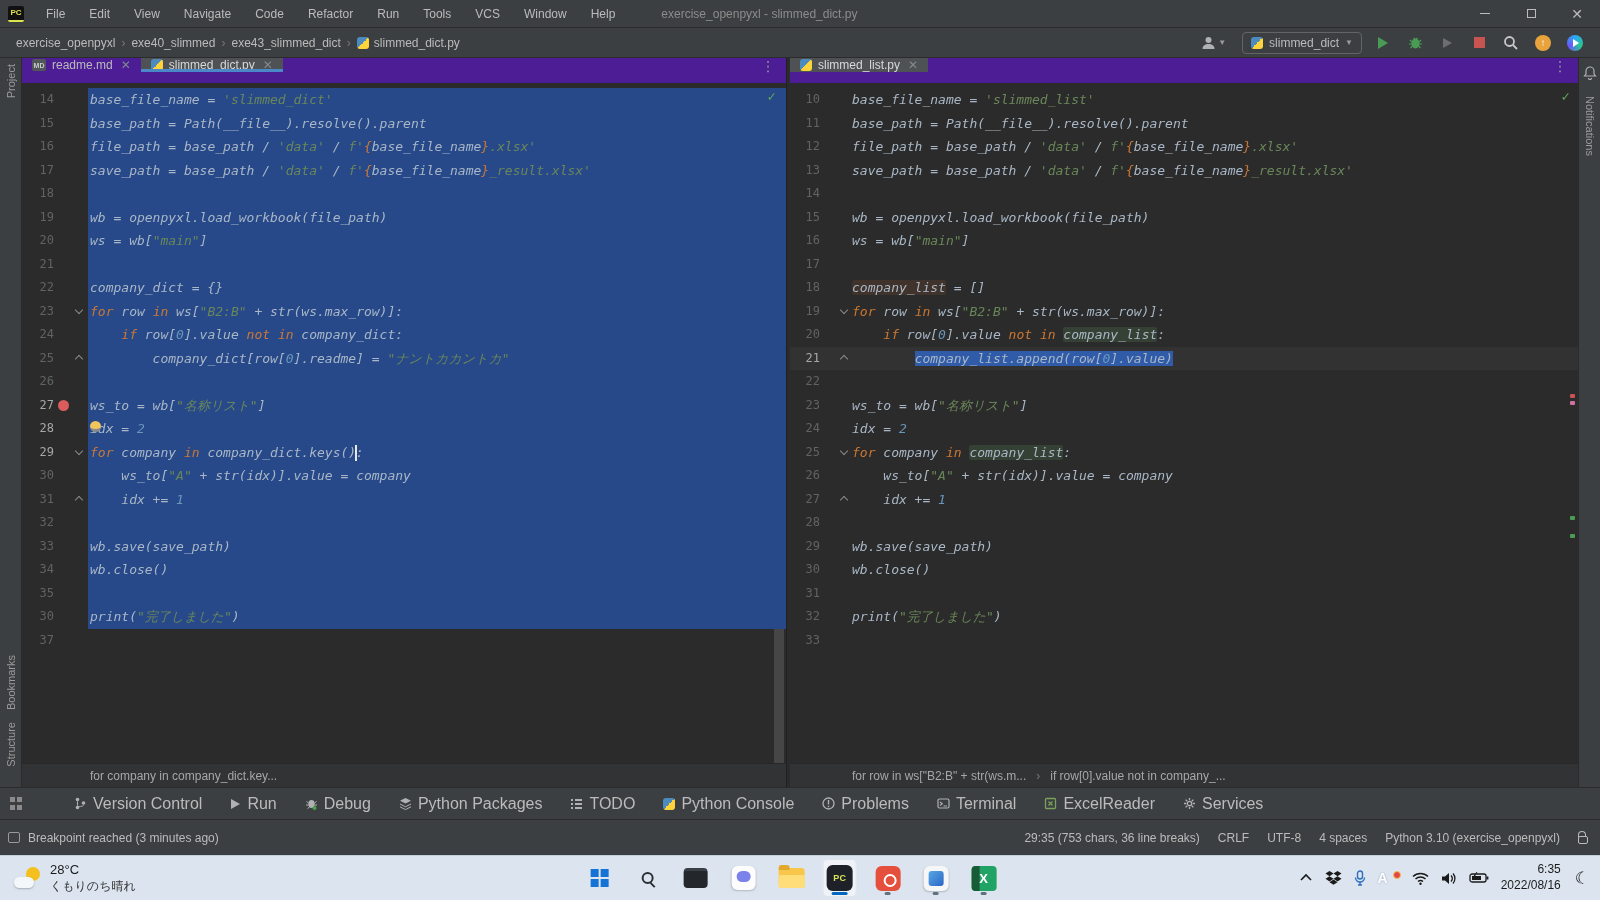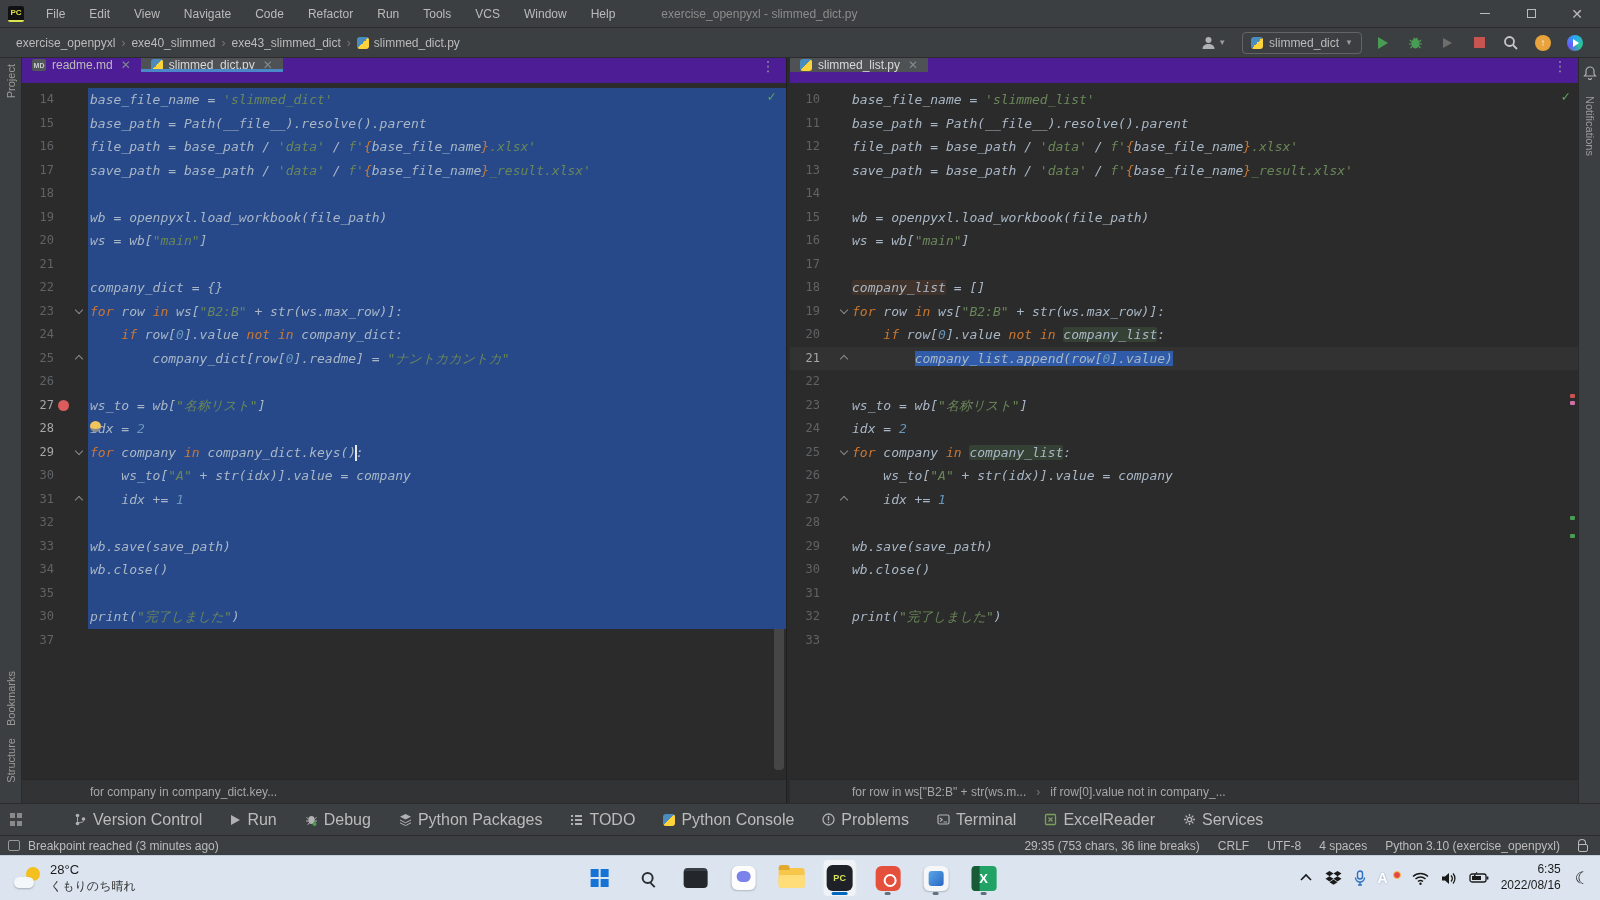--- a/index.html
+++ b/index.html
@@ -110,21 +110,21 @@
 
   
   .twbar { height:32px; background:#3C3F41; border-top:1px solid #2B2B2B; display:flex;
     align-items:center; color:#BBBBBB; font-size:16px; flex:0 0 auto; padding-left:10px;text-align:center; }
   .tw-corner { width:16px; height:14px; margin-right:34px; display:flex; flex-wrap:wrap; gap:2px; }
   .tw-corner i { width:5px; height:5px; background:#8A8A8A; display:block; }
   .tw-item { display:flex; align-items:center; gap:6px; padding:0 14px; height:100%; }
   .tw-item svg { display:block; }
 
   
-  .statusbar { height:20px; background:#3C3F41; border-top:1px solid #2B2B2B; display:flex;
+  .statusbar { height:36px; background:#3C3F41; border-top:1px solid #2B2B2B; display:flex;
     align-items:center; color:#BBBBBB; font-size:12px; flex:0 0 auto;gap:16px; }
   .sb-left { display:flex; align-items:center; gap:8px; margin-left:8px; }
   .sb-winicon { width:12px; height:11px; border:1px solid #9A9A9A; border-radius:2px; }
   .sb-right { margin-left:auto; display:flex; align-items:center; gap:18px; margin-right:12px; }
   .lock { width:10px; height:8px; border:1.4px solid #BBB; border-radius:2px; position:relative; margin-top:4px; }
   .lock::before { content:""; position:absolute; left:-1px; top:-6px; width:6px; height:5px;
     border:1.4px solid #BBB; border-bottom:none; border-radius:4px 4px 0 0; }
 
   
   .taskbar { height:45px; background:#DCE5EF; border-top:1px solid #C3CEDA; display:flex;

